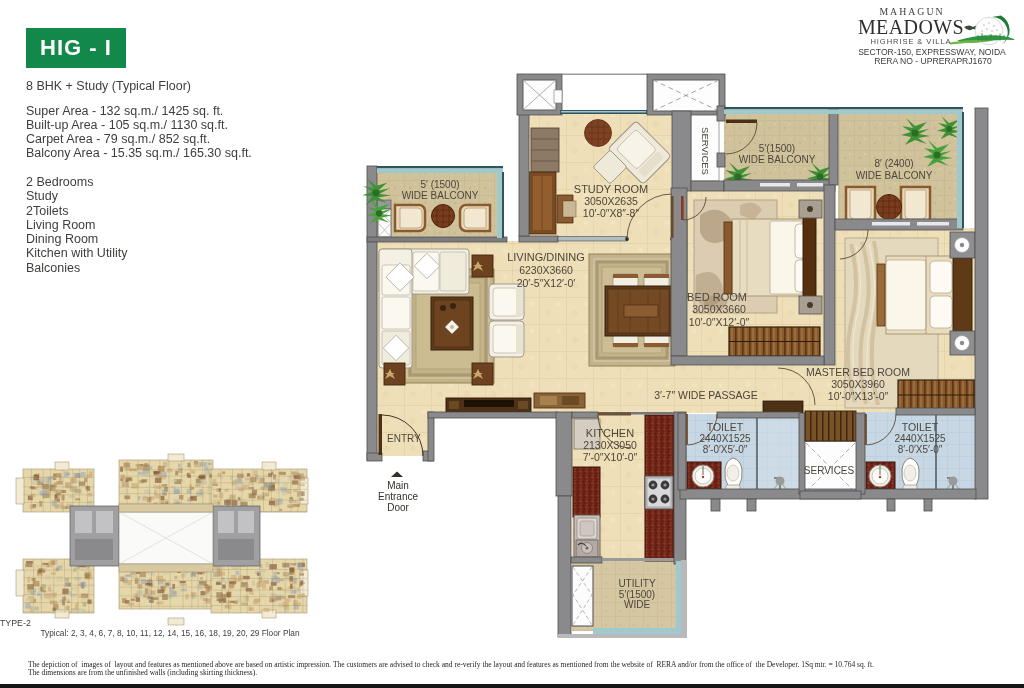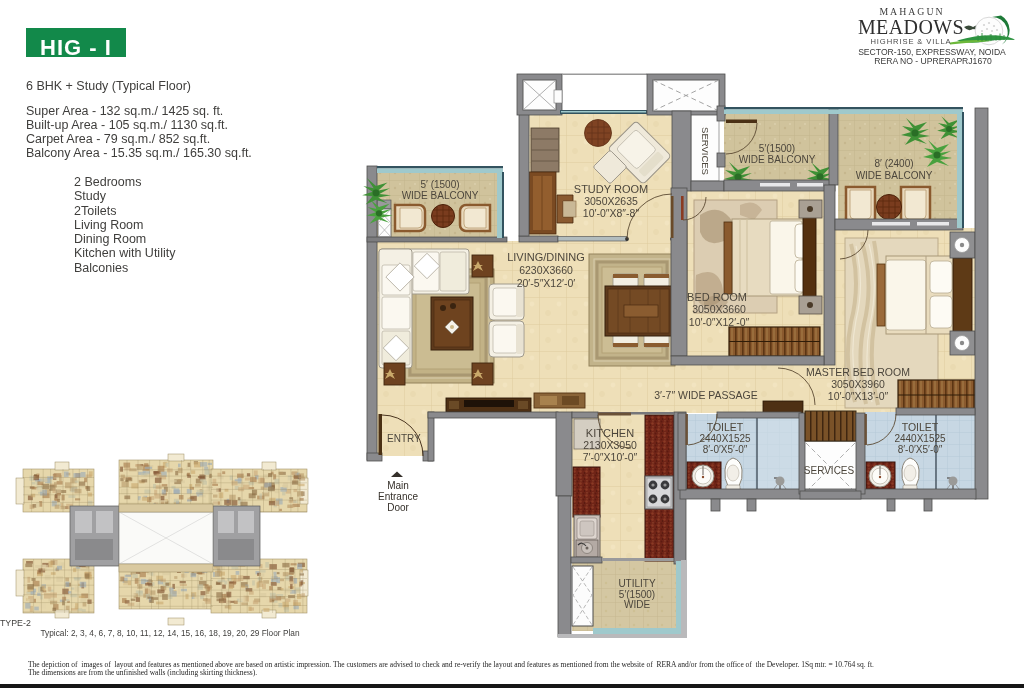--- a/index.html
+++ b/index.html
@@ -4,27 +4,27 @@
 <style>
 html,body{margin:0;padding:0;}
 body{width:1024px;height:688px;position:relative;background:#ffffff;font-family:"Liberation Sans",sans-serif;overflow:hidden;}
 .abs{position:absolute;}
 #plansvg{position:absolute;left:0;top:0;}
 .t{color:#3f3e3c;}
 </style>
 </head>
 <body>
 
-<div class="abs" style="left:26px;top:28px;width:100px;height:29px;background:#12894a;color:#fff;font-weight:bold;font-size:22px;text-align:center;line-height:39px;letter-spacing:1px;">HIG - I</div>
-
-<div class="abs t" style="left:26px;top:79px;font-size:12.5px;">6 BHK + Study (Typical Floor)</div>
+<div class="abs" style="left:26px;top:28px;width:100px;height:40px;background:#12894a;color:#fff;font-weight:bold;font-size:22px;text-align:center;line-height:39px;letter-spacing:1px;">HIG - I</div>
+
+<div class="abs t" style="left:26px;top:79px;font-size:12.5px;">8 BHK + Study (Typical Floor)</div>
 
 <div class="abs t" style="left:26px;top:104px;font-size:12.5px;line-height:14px;">Super Area - 132 sq.m./ 1425 sq. ft.<br>Built-up Area - 105 sq.m./ 1130 sq.ft.<br>Carpet Area - 79 sq.m./ 852 sq.ft.<br>Balcony Area - 15.35 sq.m./ 165.30 sq.ft.</div>
 
-<div class="abs t" style="left:26px;top:175px;font-size:12.5px;line-height:14.3px;margin-left:48px;">2 Bedrooms<br>Study<br>2Toilets<br>Living Room<br>Dining Room<br>Kitchen with Utility<br>Balconies</div>
+<div class="abs t" style="left:26px;top:175px;font-size:12.5px;line-height:14.3px;">2 Bedrooms<br>Study<br>2Toilets<br>Living Room<br>Dining Room<br>Kitchen with Utility<br>Balconies</div>
 
 <svg class="abs" style="left:840px;top:0px;" width="184" height="76" viewBox="0 0 184 76">
 <g id="LOGO">
 
 <g font-family="Liberation Serif, serif" fill="#3c3c3c" text-anchor="middle">
 <text x="72" y="15" font-size="9.8" letter-spacing="2">MAHAGUN</text>
       </g>
 
 <g font-family="Liberation Serif, serif" fill="#2e2e2e" text-anchor="middle">
 <text x="71" y="34" font-size="20" letter-spacing="0.4">MEADOWS</text>

